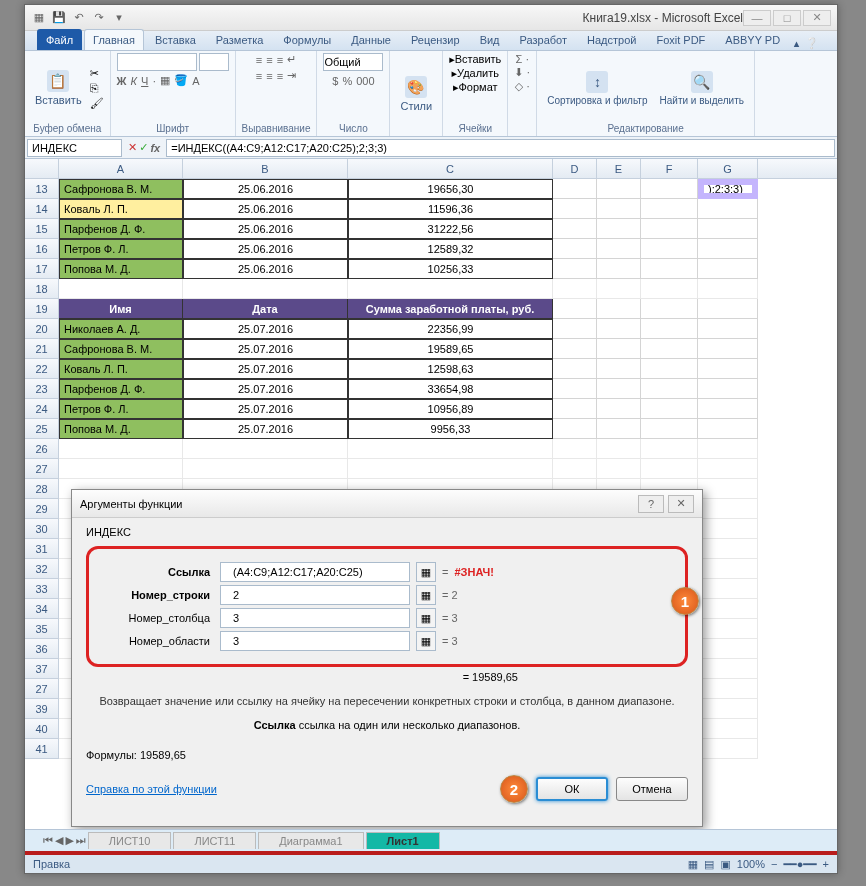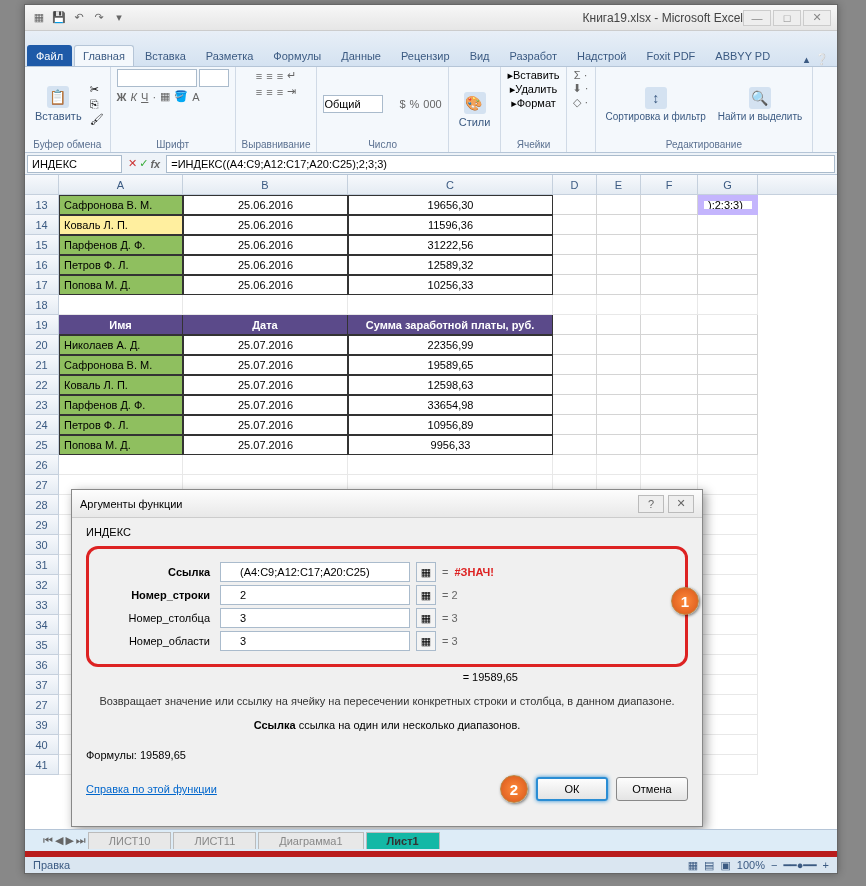--- a/index.html
+++ b/index.html
@@ -4,21 +4,21 @@
 <style>
 *{box-sizing:border-box;margin:0;padding:0;font-family:"Segoe UI",Tahoma,sans-serif;font-size:11px}
 body{background:#888;width:866px;height:886px;position:relative;overflow:hidden}
 .outer{position:absolute;left:24px;top:4px;width:814px;height:870px;background:#fff;border:1px solid #666;box-shadow:0 0 8px rgba(0,0,0,.3)}
 .titlebar{height:26px;background:linear-gradient(#f7f7f7,#e6e6e6);border-bottom:1px solid #ccc;display:flex;align-items:center;padding:0 6px;color:#444}
 .titlebar .qat{display:flex;gap:4px;align-items:center}
 .titlebar .qat span{width:16px;height:16px;display:inline-flex;align-items:center;justify-content:center;color:#666}
 .titlebar .ttl{flex:1;text-align:right;font-size:12px}
 .winbtns{display:flex;gap:2px}
 .winbtns span{width:28px;height:16px;border:1px solid #ccc;background:#eee;display:inline-flex;align-items:center;justify-content:center;color:#888}
-.tabs{height:36px;background:linear-gradient(#e8eff7,#d4e2f1);display:flex;align-items:flex-end;padding:0 2px;gap:2px;border-bottom:1px solid #b5c5d7}
+.tabs{height:20px;background:linear-gradient(#e8eff7,#d4e2f1);display:flex;align-items:flex-end;padding:0 12px;gap:2px;border-bottom:1px solid #b5c5d7}
 .tab{padding:4px 8px;color:#3b5a82;border:1px solid transparent;border-bottom:none;border-radius:3px 3px 0 0}
 .tab.file{background:#1e5aa8;color:#fff}
 .tab.active{background:#f4f8fc;border-color:#b5c5d7}
 .tabs .help{margin-left:auto;display:flex;gap:6px;align-items:center;padding-right:6px;color:#3b5a82}
 .ribbon{height:86px;background:#f4f8fc;border-bottom:1px solid #b5c5d7;display:flex}
 .grp{border-right:1px solid #d0dae6;padding:2px 6px;display:flex;flex-direction:column;justify-content:space-between;align-items:center}
 .grp .body{flex:1;display:flex;align-items:center;gap:4px}
 .grp .lbl{font-size:10px;color:#5a7090;text-align:center;width:100%}
 .bigbtn{display:flex;flex-direction:column;align-items:center;gap:2px;padding:2px 4px;color:#3b5a82}
 .ico{width:22px;height:22px;background:#d4e2f1;border-radius:3px;display:inline-flex;align-items:center;justify-content:center;color:#3b5a82;font-size:14px}
@@ -49,39 +49,39 @@
 .dialog{position:absolute;left:46px;top:484px;width:632px;height:338px;background:#f0f0f0;border:1px solid #888;box-shadow:3px 3px 10px rgba(0,0,0,.4)}
 .dlgtitle{height:28px;background:linear-gradient(#fdfdfd,#e8e8e8);border-bottom:1px solid #ccc;display:flex;align-items:center;padding:0 8px}
 .dlgtitle span:first-child{flex:1}
 .dlgbtn{width:26px;height:18px;border:1px solid #bbb;background:#eee;margin-left:4px;display:inline-flex;align-items:center;justify-content:center;color:#666}
 .dlgbody{padding:8px 14px}
 .fname{font-size:11px;margin-bottom:8px}
 .argbox{border:3px solid #d22;border-radius:12px;padding:10px 28px 10px 10px;margin:4px 0;position:relative}
 .argrow{display:flex;align-items:center;margin:3px 0;gap:6px}
 .argrow .albl{width:115px;text-align:right;padding-right:4px}
 .argrow .albl.b{font-weight:bold}
-.argrow input{width:190px;height:20px;border:1px solid #abc;padding:0 19px;background:#fff}
+.argrow input{width:190px;height:20px;border:1px solid #abc;padding:0 12px;background:#fff}
 .refbtn{width:20px;height:20px;border:1px solid #abc;background:#f4f4f4;display:inline-flex;align-items:center;justify-content:center}
 .argrow .eq{color:#666}
 .err{color:#d22;font-weight:bold}
 .badge{position:absolute;width:28px;height:28px;border-radius:50%;background:radial-gradient(#ff8a3a,#d6551a);color:#fff;font-weight:bold;font-size:15px;display:flex;align-items:center;justify-content:center;box-shadow:1px 1px 3px rgba(0,0,0,.5);border:1px solid #b84}
 .resline{text-align:right;padding-right:170px;margin:4px 0}
 .desc{text-align:center;color:#333;margin:12px 10px;font-size:11px}
 .desc2{text-align:center;margin:6px 0}
 .desc2 b{font-weight:bold}
 .valline{margin-top:18px}
 .dlgfoot{display:flex;align-items:center;margin-top:16px}
 .link{color:#0066cc;text-decoration:underline}
 .btns{margin-left:auto;display:flex;gap:8px;align-items:center;position:relative}
 .btn{width:72px;height:24px;border:1px solid #888;background:linear-gradient(#fdfdfd,#e4e4e4);border-radius:3px}
 .btn.ok{border:2px solid #2a8dd4;box-shadow:0 0 4px #2a8dd4}
 .sheettabs{position:absolute;bottom:22px;left:0;right:0;height:22px;background:#ddecf7;border-top:1px solid #b5c5d7;display:flex;align-items:center;padding:0 18px;gap:2px;color:#666}
 .sheettabs .st{padding:2px 20px;background:#e8e8e8;border:1px solid #bbb;border-bottom:none;color:#888}
 .sheettabs .st.act{background:#14b8a6;color:#333;font-weight:bold}
-.status{position:absolute;bottom:0;left:0;right:0;height:22px;background:#dae6f1;border-top:6px solid #b91c1c;display:flex;align-items:center;padding:0 8px;color:#3b5a82}
+.status{position:absolute;bottom:0;left:0;right:0;height:22px;background:#dae6f1;border-top:4px solid #b91c1c;display:flex;align-items:center;padding:0 8px;color:#3b5a82}
 .status .zoom{margin-left:auto;display:flex;gap:6px;align-items:center}
 </style>
 </head>
 <body>
 
 <div class="outer">
   <div class="titlebar">
     <div class="qat">
       <span>▦</span>
       <span>💾</span>
@@ -152,21 +152,21 @@
         <div class="smallrow">
             <span>≡</span>
             <span>≡</span>
             <span>≡</span> 
             <span>⇥</span>
           </div>
       </div>
       <div class="lbl">Выравнивание</div>
     </div>
     <div class="grp">
-      <div class="body" style="flex-direction:row;gap:16px">
+      <div class="body" style="flex-direction:column;gap:4px">
         <input style="width: 60px; height: 18px; border: 1px solid rgb(170, 187, 204);" value="Общий">
         <div class="smallrow">
             <span>$</span>
             <span>%</span>
             <span>000</span>
           </div>
       </div>
       <div class="lbl">Число</div>
     </div>
     <div class="grp">

